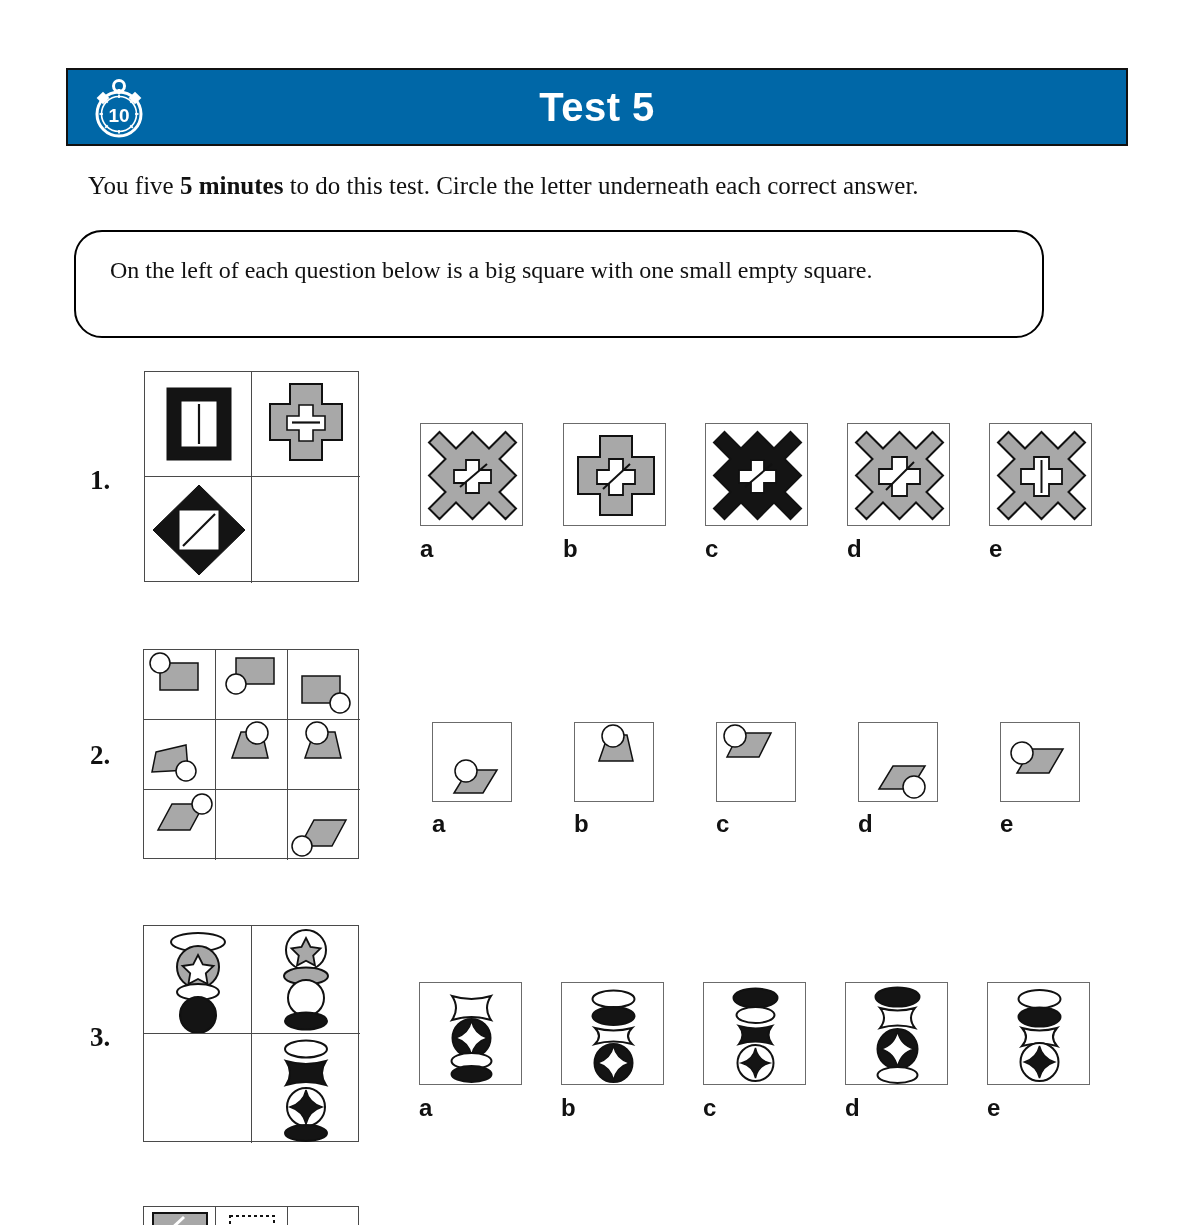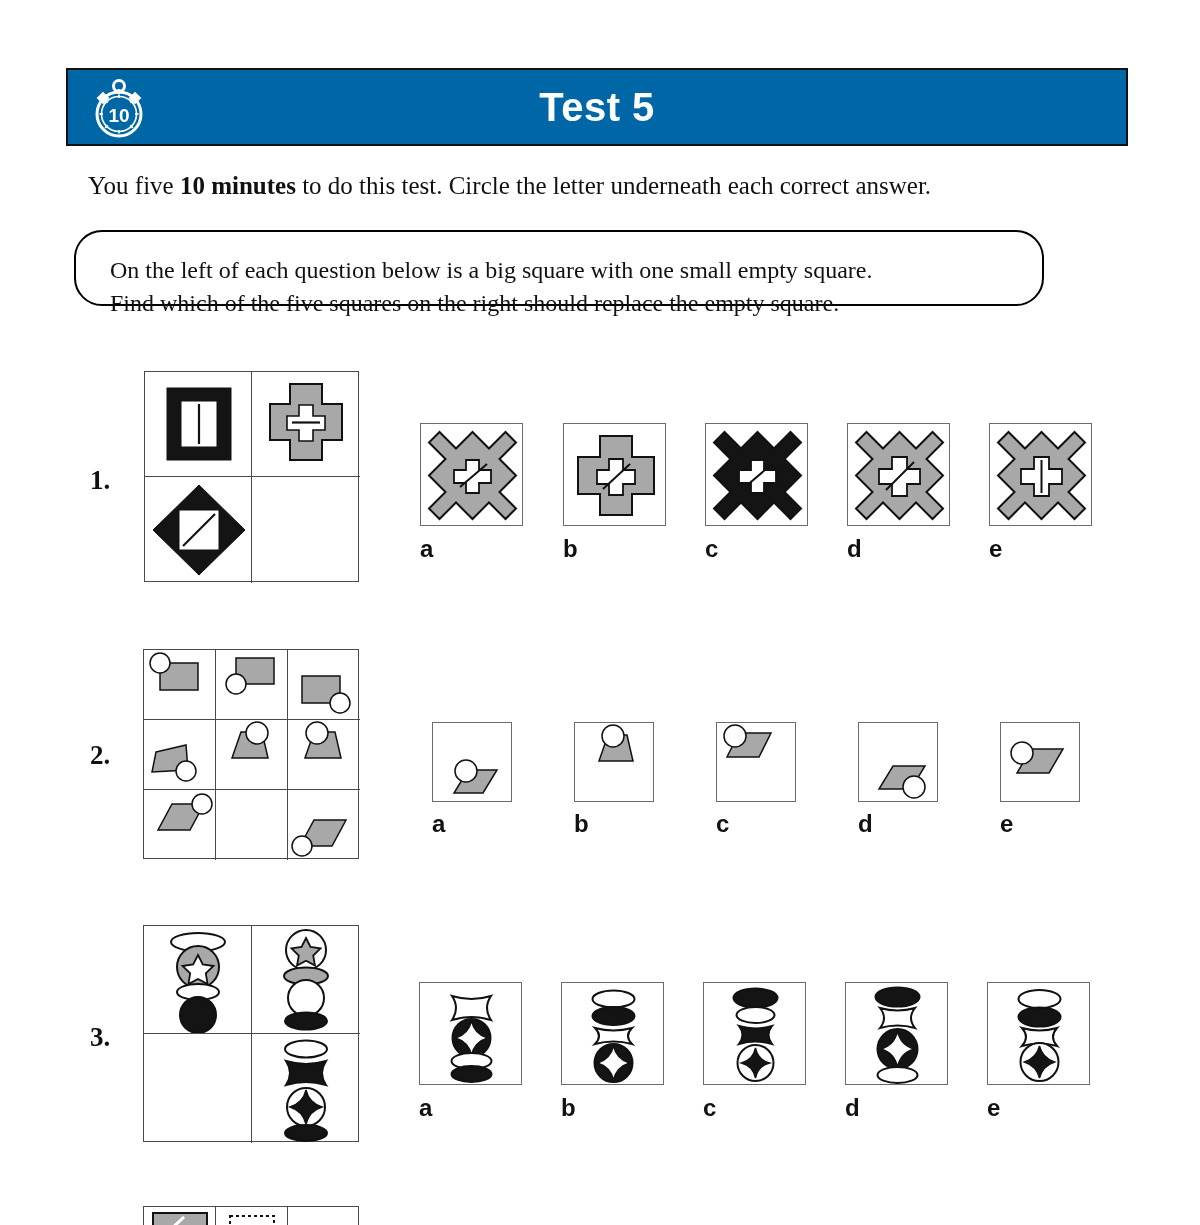--- a/index.html
+++ b/index.html
@@ -27,21 +27,21 @@
   
   .intro{
     position:absolute;left:88px;top:172px;width:1040px;
     font-family:"Liberation Serif", serif;
     font-size:25px;color:#111;white-space:nowrap;
   }
   .intro b{font-weight:bold;}
 
   
   .instrbox{
-    position:absolute;left:74px;top:230px;width:970px;height:76px;
+    position:absolute;left:74px;top:230px;width:970px;height:108px;
     border:2.5px solid #000;border-radius:28px;box-sizing:border-box;
     background:#fff;
   }
   .instrbox p{
     margin:0;font-family:"Liberation Serif", serif;font-size:24px;
     line-height:33px;color:#111;
   }
   .instr-inner{position:absolute;left:34px;top:22px;width:910px;}
 
   
@@ -89,26 +89,25 @@
         <path d="M19.2 24.2 l2.5 2.5"></path>
           <path d="M44.3 49.3 l2.5 2.5"></path>
         <path d="M46.8 24.2 l-2.5 2.5"></path>
           <path d="M21.7 49.3 l-2.5 2.5"></path>
       </g>
       <text x="33" y="46" text-anchor="middle" font-family="Liberation Sans, sans-serif" font-size="19" font-weight="bold" fill="#ffffff">10</text>
     </svg>
     <div class="banner-title">Test 5</div>
   </div>
 
-  <div class="intro"><span>You five </span><b>10 minutes</b><span> to do this test.  Circle the letter underneath each correct answer.</span></div>
+  <div class="intro"><span>You five </span><b>5 minutes</b><span> to do this test.  Circle the letter underneath each correct answer.</span></div>
 
   <div class="instrbox">
     <div class="instr-inner">
       <p>On the left of each question below is a big square with one small empty square.</p>
-      <p>Find which of the five squares on the right should replace the empty square.</p>
     </div>
   </div>
 
   <div class="qnum" style="left:90px;top:465px;">1.</div>
 
   <div class="matrix" style="left:144px;top:371px;width:215px;height:211px;">
 
     <div class="cell br bb" style="left:0;top:0;width:107px;height:105px;">
       <svg width="107" height="105" viewBox="0 0 107 105">
         <rect x="22" y="16" width="64" height="72" fill="#141414" stroke="#111" stroke-width="1"></rect>

